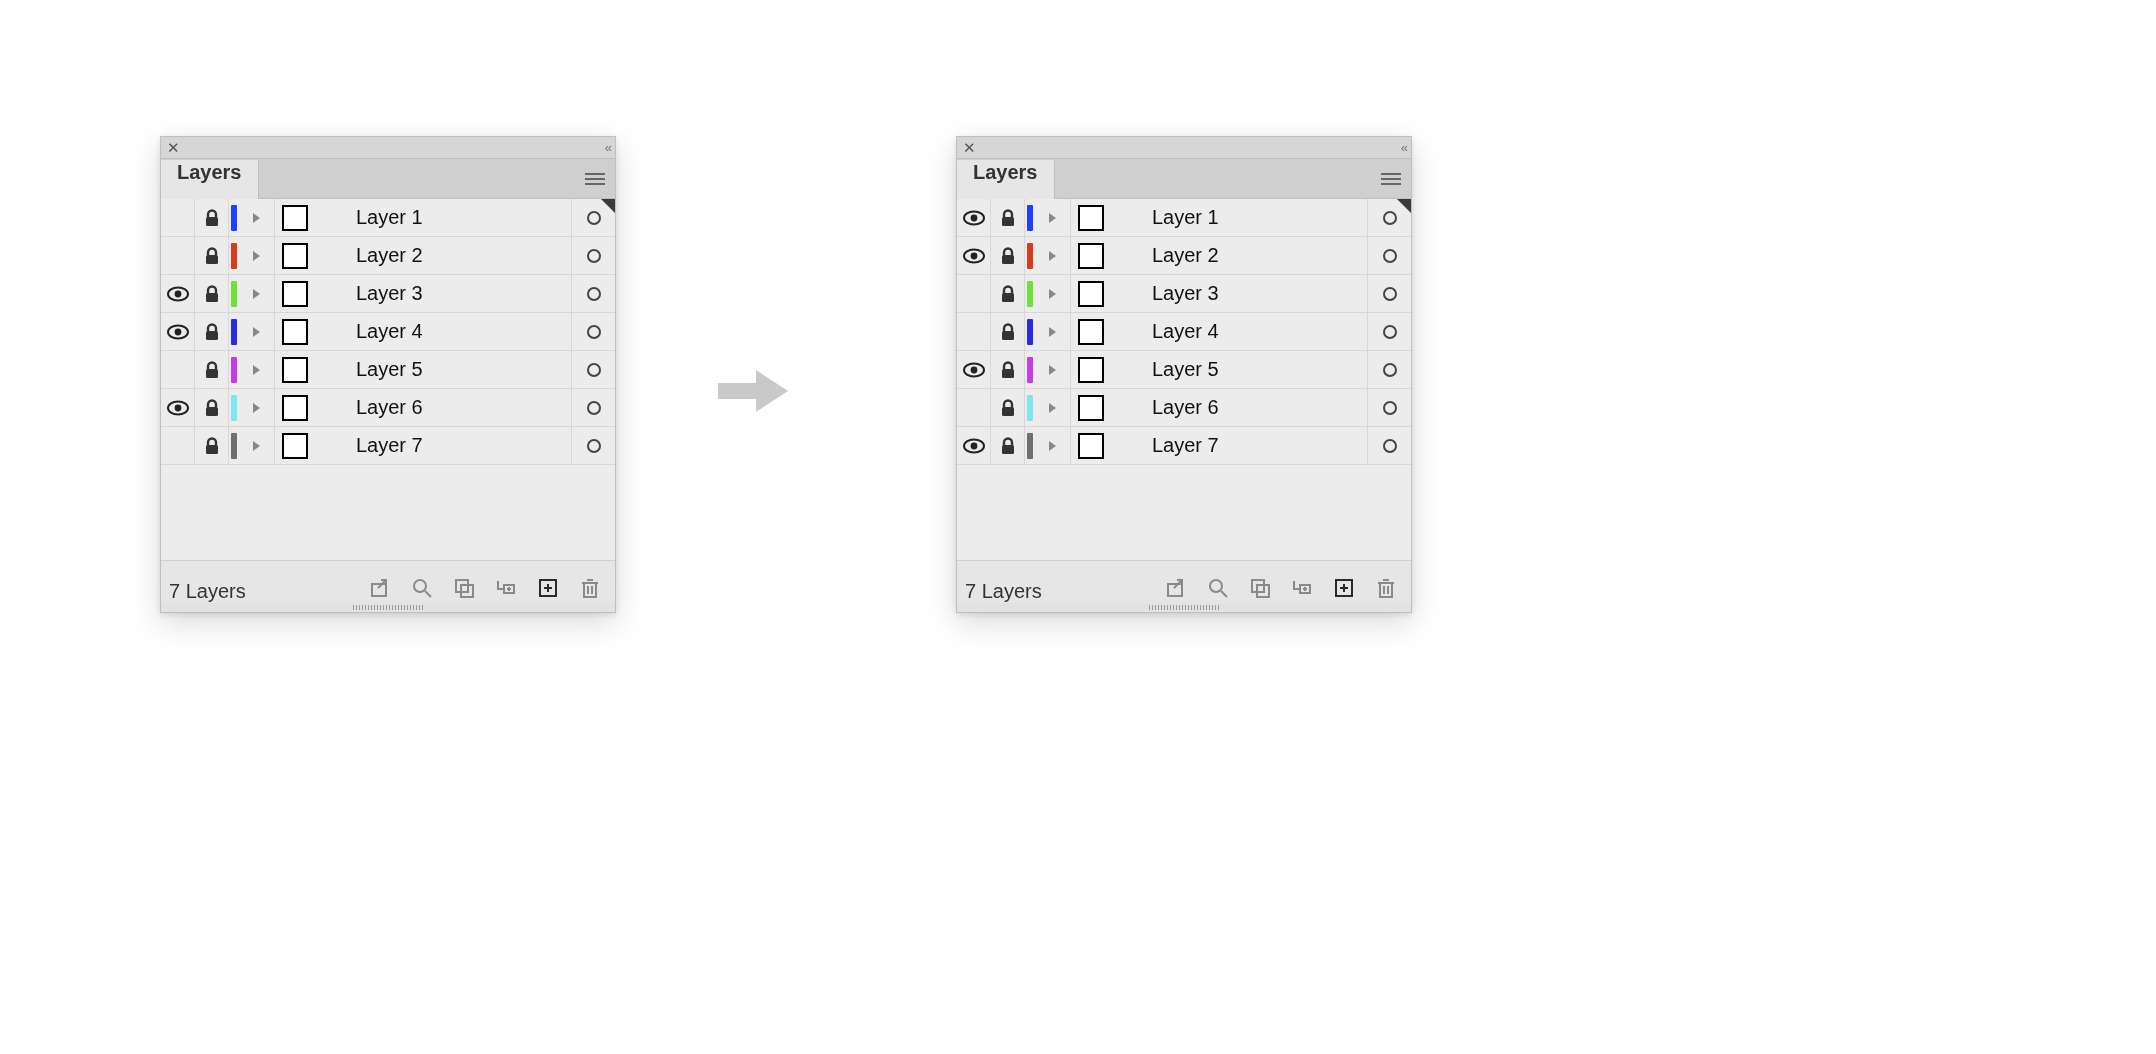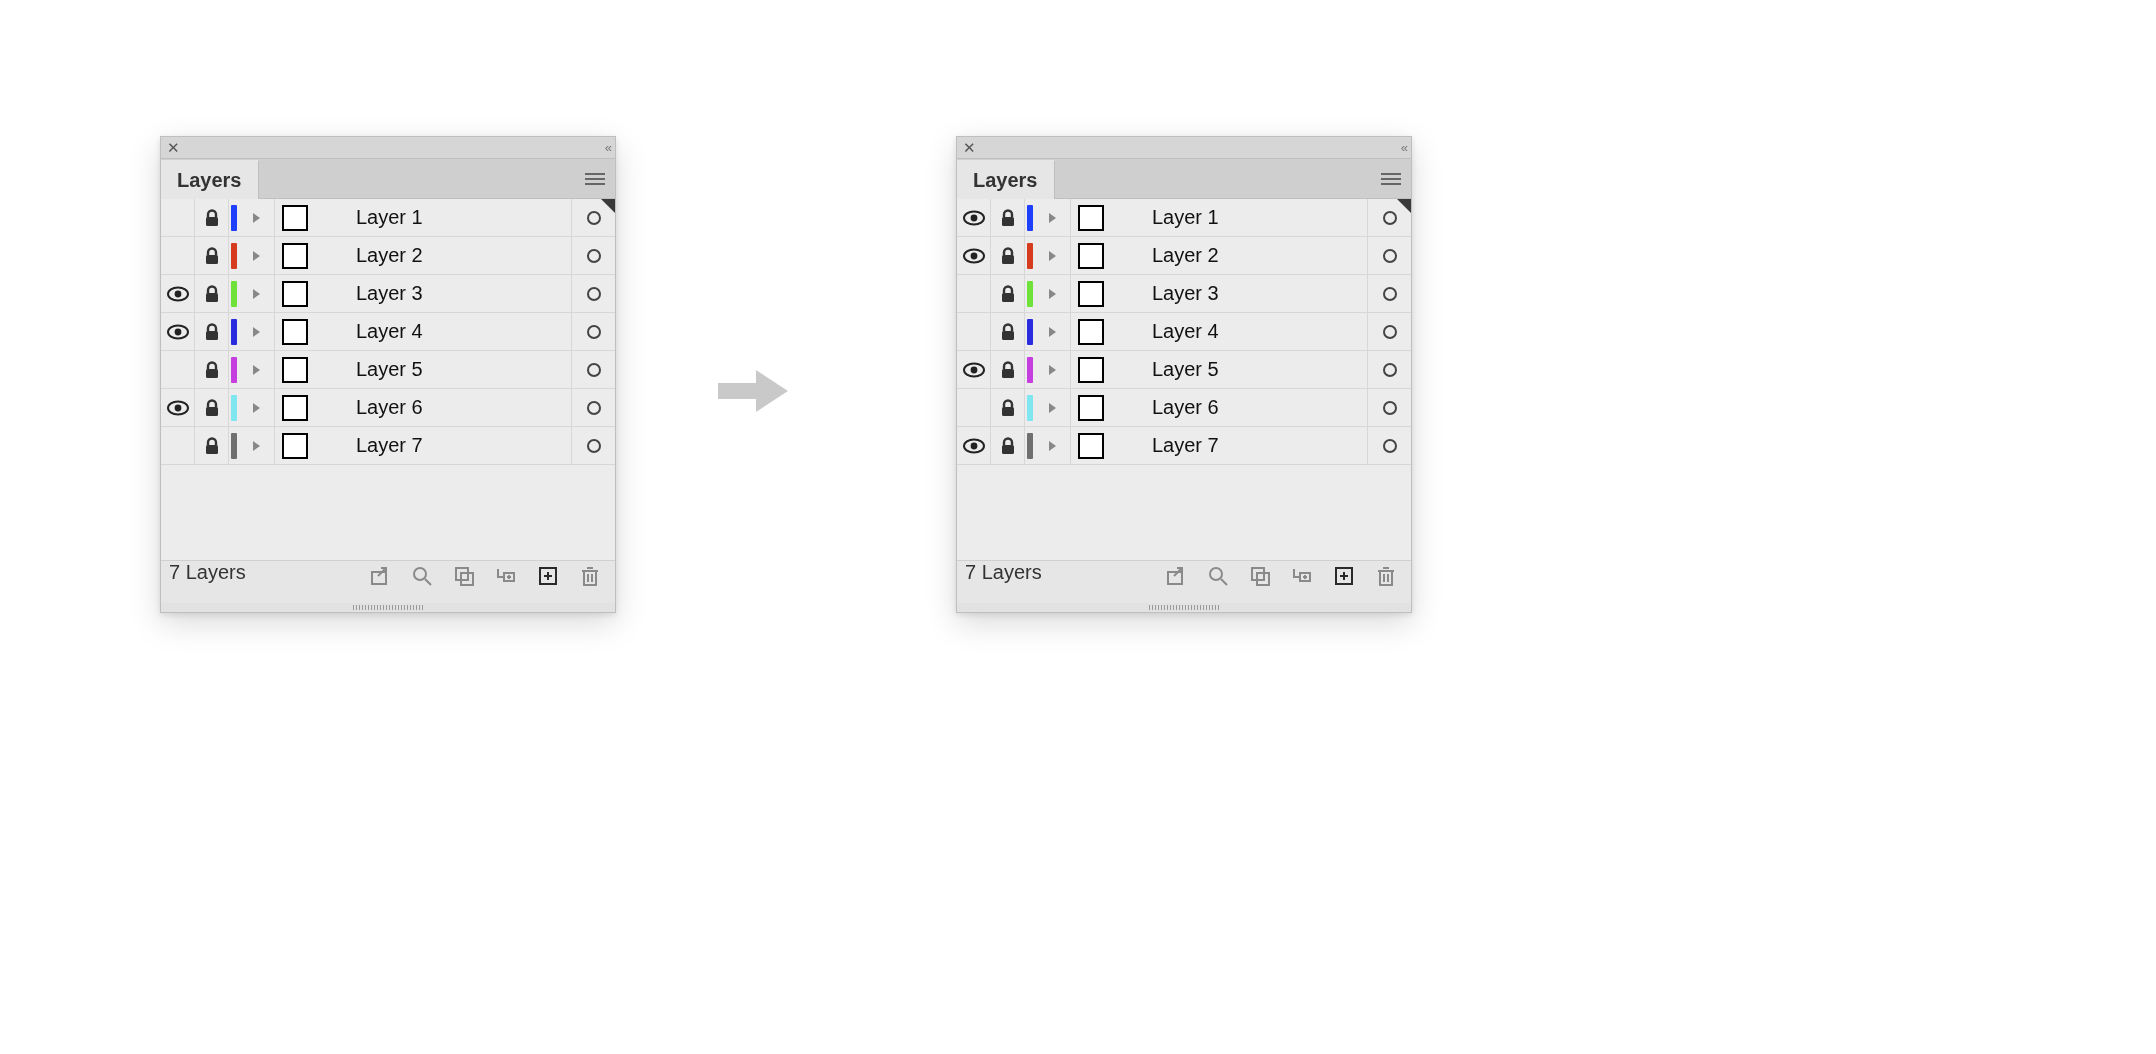--- a/index.html
+++ b/index.html
@@ -58,21 +58,21 @@
     display: flex;
     align-items: stretch;
     border-bottom: 1px solid #bfbfbf;
     position: relative;
   }
   .tab {
     background: #e6e6e6;
     border-right: 1px solid #bfbfbf;
     padding: 0 16px;
     display: flex;
-    align-items: center;
+    align-items: flex-start;
     font-size: 20px;
     font-weight: 600;
     color: #333;
     position: relative;
     top: 1px;
     border-top: 1px solid #e6e6e6;
   }
   .tabrow .flymenu {
     margin-left: auto;
     width: 40px;
@@ -156,21 +156,21 @@
     height: 96px;
     background: #ececec;
     border-bottom: 1px solid #d0d0d0;
   }
 
   
   .footer {
     height: 42px;
     background: #e6e6e6;
     display: flex;
-    align-items: flex-start;
+    align-items: flex-end;
     padding: 0 8px;
     gap: 8px;
   }
   .footer .count {
     font-size: 20px;
     color: #333;
     font-weight: 400;
     margin-right: auto;
   }
   .ficon {

